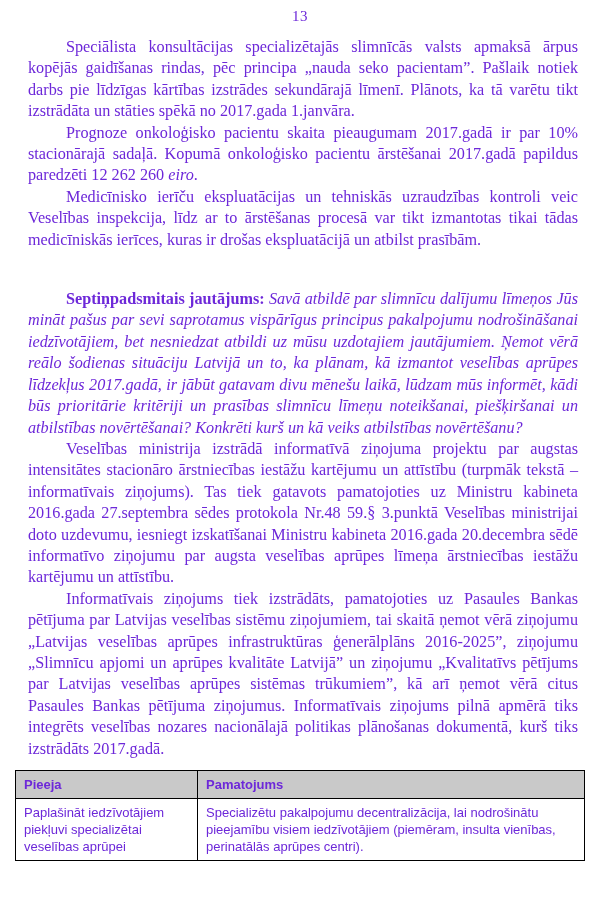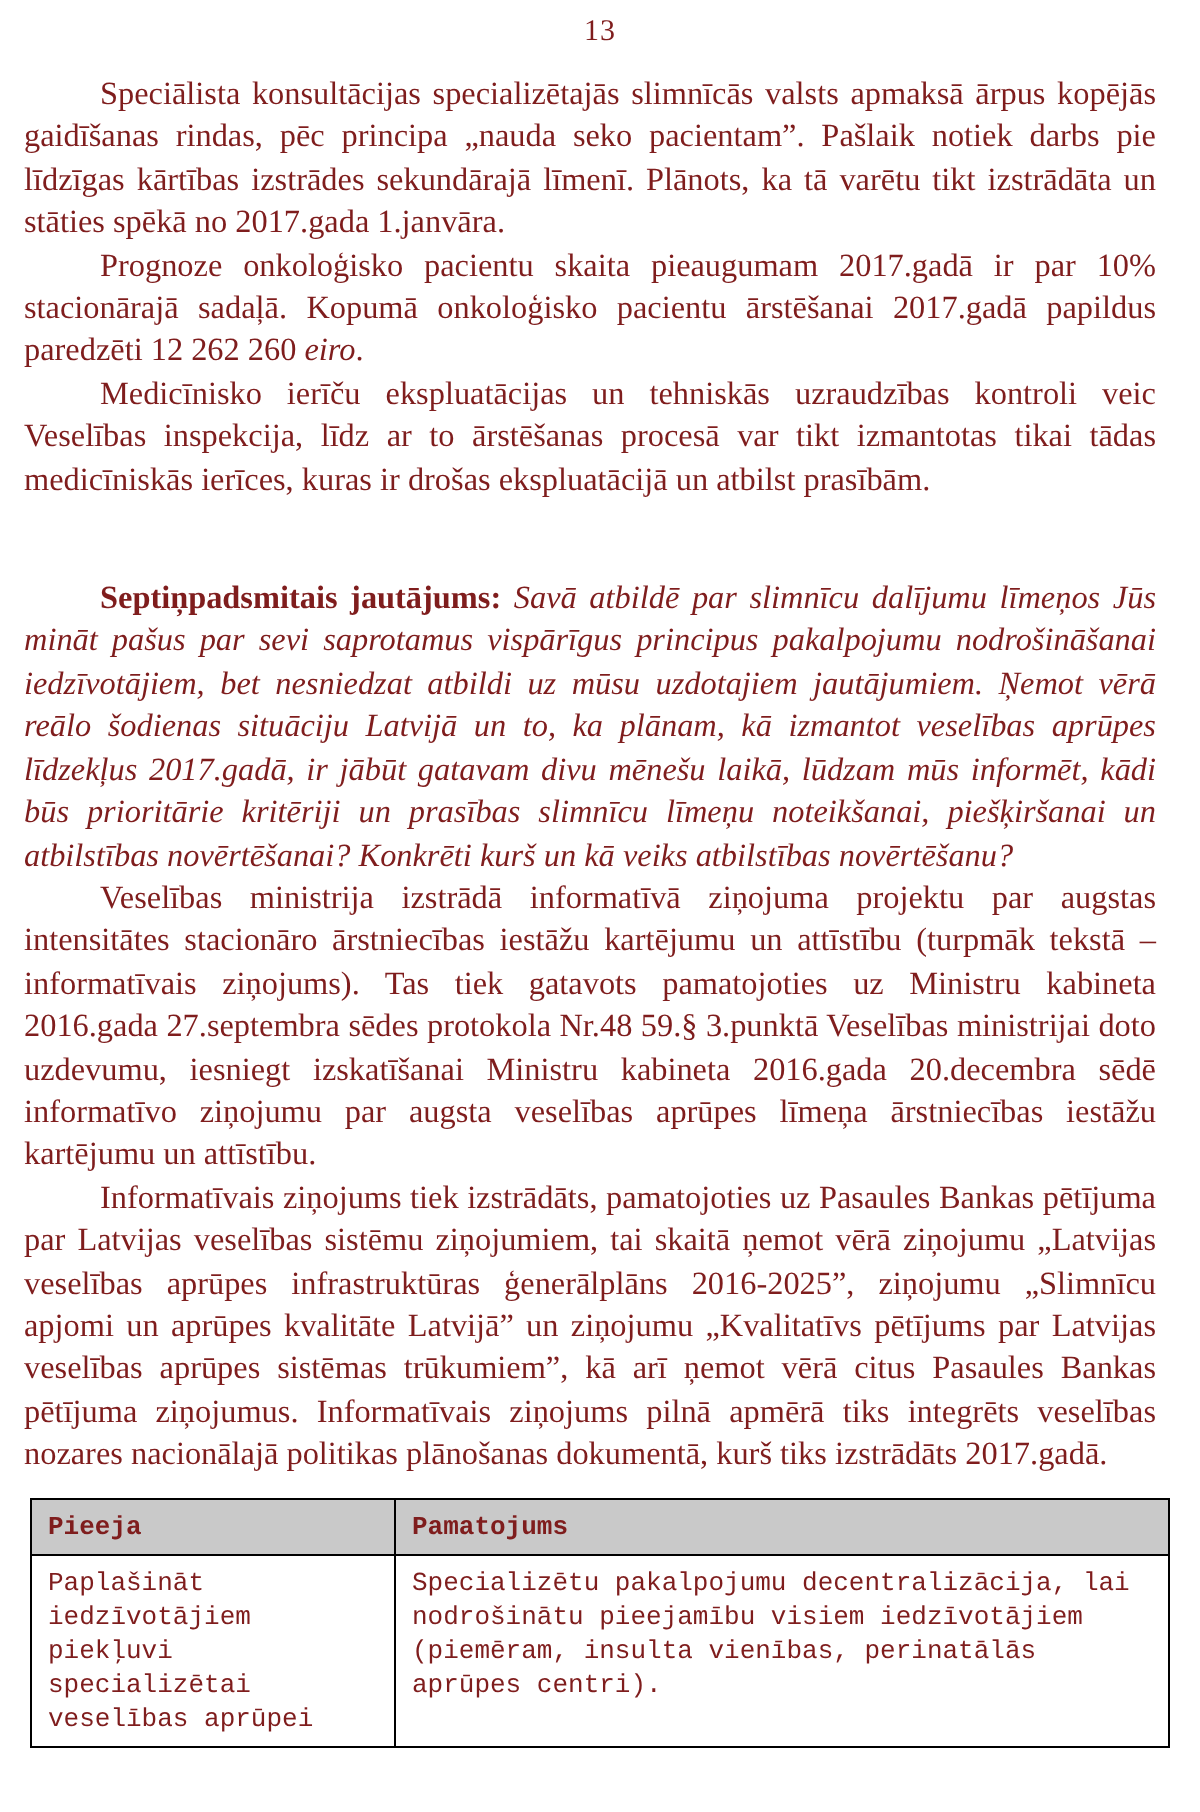--- a/index.html
+++ b/index.html
@@ -6,51 +6,51 @@
     margin: 0;
     padding: 0;
     background: #ffffff;
   }
   .page {
     position: relative;
     width: 600px;
     height: 906px;
     margin: 0 auto;
     background: #ffffff;
-    color: #7f1d1d;
+    color: #6d28d9;
     font-family: "Liberation Serif", serif;
     overflow: hidden;
     box-sizing: border-box;
   }
   .page-number {
     text-align: center;
     font-size: 15px;
     padding-top: 8px;
     letter-spacing: 0.5px;
   }
   .text-block {
-    padding: 12px 22px 0 12px;
+    padding: 12px 22px 0 28px;
     font-size: 16.2px;
     line-height: 21.4px;
     text-align: justify;
   }
   .text-block p {
     margin: 0;
     text-indent: 38px;
   }
   .text-block p.spaced-before {
     margin-top: 38px;
   }
   .bold-run { font-weight: bold; }
   .italic-run { font-style: italic; }
   .criteria-table {
     margin: 10px 15px 0 15px;
     width: 570px;
     border-collapse: collapse;
-    font-family: Liberation Mono, monospace;
+    font-family: Liberation Sans, sans-serif;
     font-size: 13px;
     line-height: 17px;
     table-layout: fixed;
   }
   .criteria-table th,
   .criteria-table td {
     border: 1.5px solid #000000;
     padding: 5px 8px;
     text-align: left;
     vertical-align: top;

